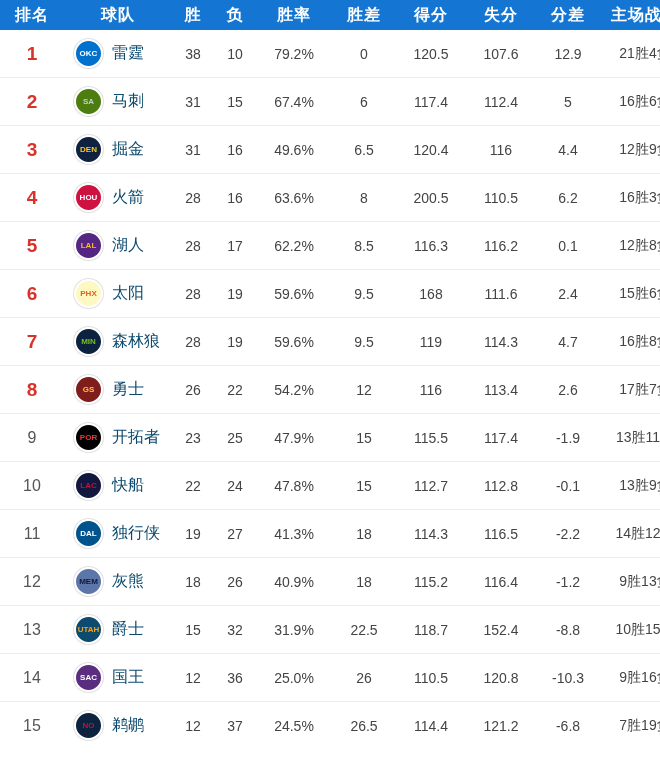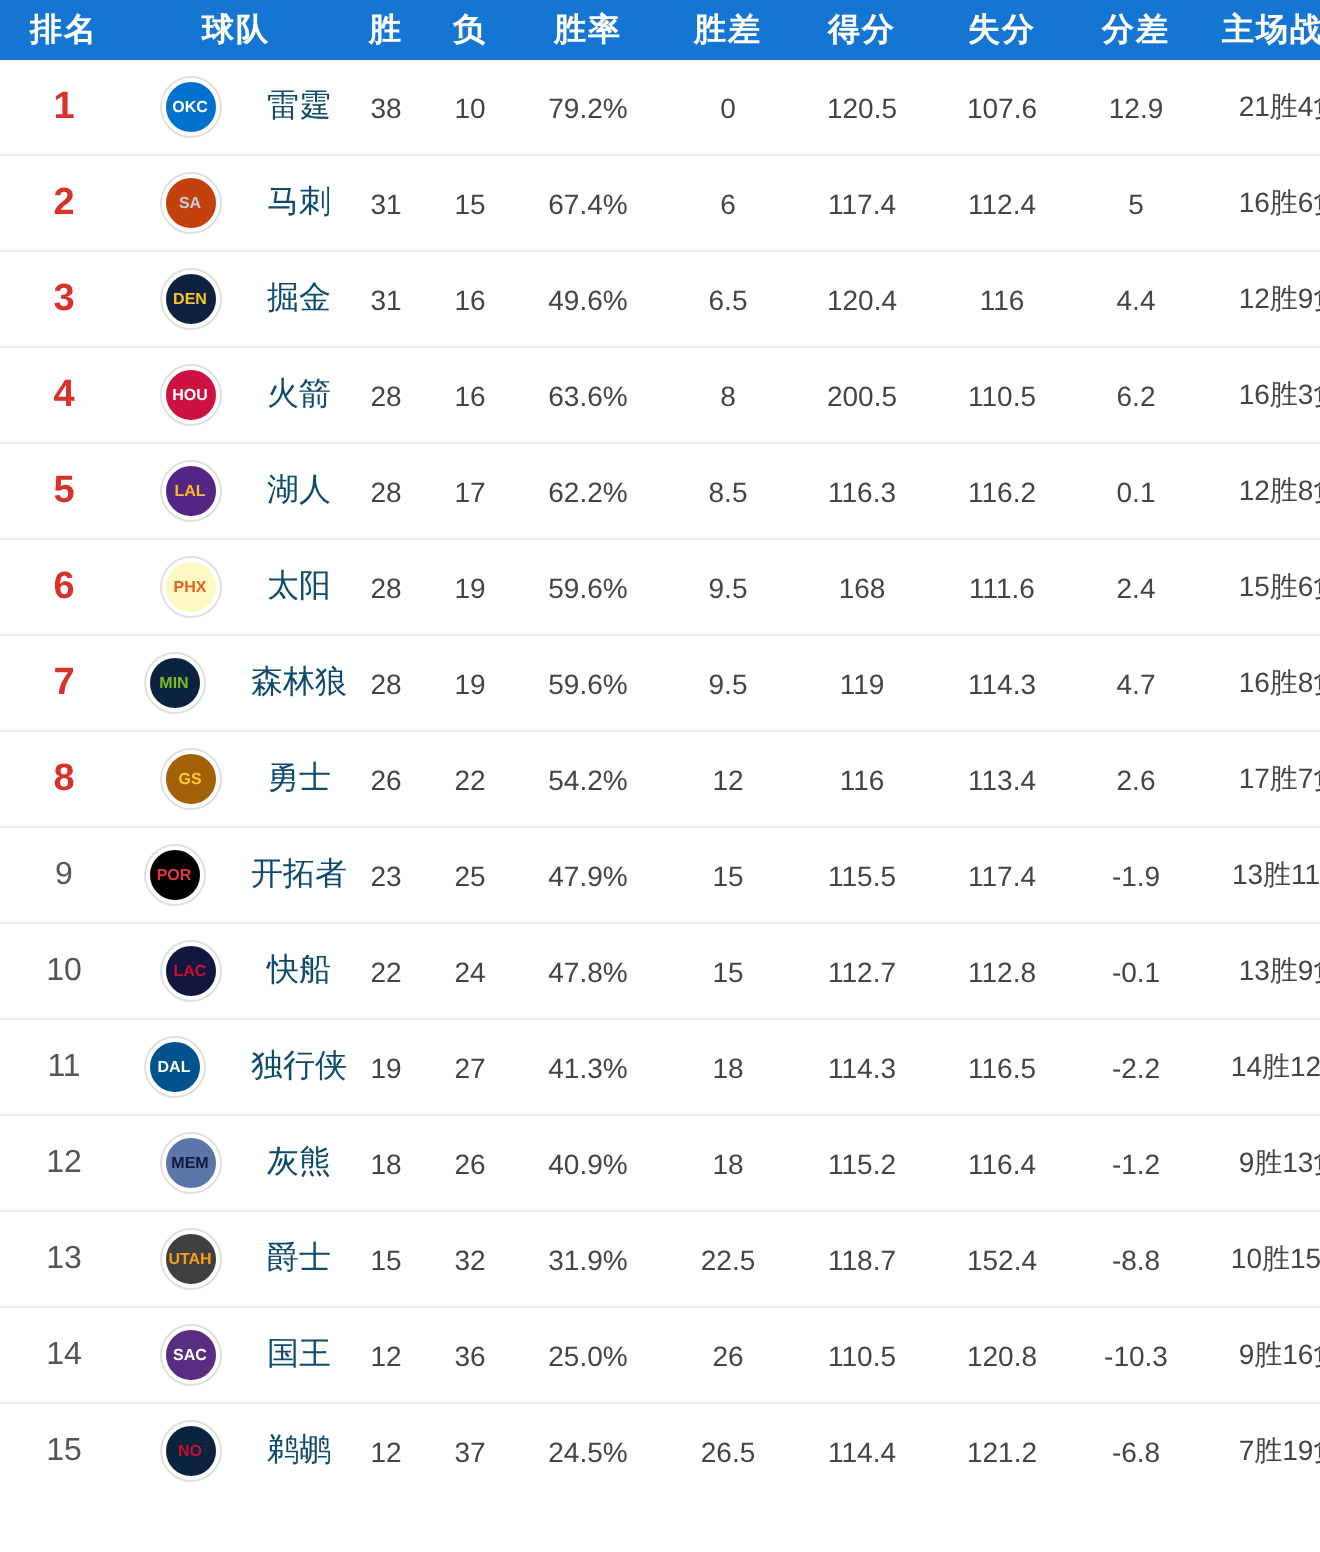--- a/index.html
+++ b/index.html
@@ -62,22 +62,21 @@
     color: #555;
     font-size: 16px;
   }
   .team-cell {
     text-align: left;
     padding-left: 10px;
   }
   .team-inner {
     display: flex;
     align-items: center;
-    gap: 24px;
-    justify-content: center;
+    gap: 9px;
   }
   .logo {
     width: 29px;
     height: 29px;
     border-radius: 50%;
     flex: 0 0 29px;
     display: flex;
     align-items: center;
     justify-content: center;
     font-size: 8px;
@@ -135,21 +134,21 @@
         <td class="c-gb num-small">0</td>
         <td class="c-pf num-small">120.5</td>
         <td class="c-pa num-small">107.6</td>
         <td class="c-diff num-small">12.9</td>
         <td class="c-home num-small">21胜4负</td>
       </tr>
       <tr>
         <td class="c-rank"><span class="rank-top">2</span></td>
         <td class="c-team team-cell">
           <div class="team-inner">
-            <span class="logo" style="background:#c2410c;color:#c4ced4">
+            <span class="logo" style="background:#4d7c0f;color:#c4ced4">
               <span>SA</span>
             </span>
             <span class="team-name">马刺</span>
           </div>
         </td>
         <td class="c-win num-small">31</td>
         <td class="c-loss num-small">15</td>
         <td class="c-pct num-small">67.4%</td>
         <td class="c-gb num-small">6</td>
         <td class="c-pf num-small">117.4</td>
@@ -249,21 +248,21 @@
         <td class="c-gb num-small">9.5</td>
         <td class="c-pf num-small">119</td>
         <td class="c-pa num-small">114.3</td>
         <td class="c-diff num-small">4.7</td>
         <td class="c-home num-small">16胜8负</td>
       </tr>
       <tr>
         <td class="c-rank"><span class="rank-top">8</span></td>
         <td class="c-team team-cell">
           <div class="team-inner">
-            <span class="logo" style="background:#a16207;color:#ffc72c">
+            <span class="logo" style="background:#7f1d1d;color:#ffc72c">
               <span>GS</span>
             </span>
             <span class="team-name">勇士</span>
           </div>
         </td>
         <td class="c-win num-small">26</td>
         <td class="c-loss num-small">22</td>
         <td class="c-pct num-small">54.2%</td>
         <td class="c-gb num-small">12</td>
         <td class="c-pf num-small">116</td>
@@ -344,21 +343,21 @@
         <td class="c-gb num-small">18</td>
         <td class="c-pf num-small">115.2</td>
         <td class="c-pa num-small">116.4</td>
         <td class="c-diff num-small">-1.2</td>
         <td class="c-home num-small">9胜13负</td>
       </tr>
       <tr>
         <td class="c-rank"><span class="rank-norm">13</span></td>
         <td class="c-team team-cell">
           <div class="team-inner">
-            <span class="logo" style="background:#404040;color:#f9a01b">
+            <span class="logo" style="background:#0c4a6e;color:#f9a01b">
               <span>UTAH</span>
             </span>
             <span class="team-name">爵士</span>
           </div>
         </td>
         <td class="c-win num-small">15</td>
         <td class="c-loss num-small">32</td>
         <td class="c-pct num-small">31.9%</td>
         <td class="c-gb num-small">22.5</td>
         <td class="c-pf num-small">118.7</td>

